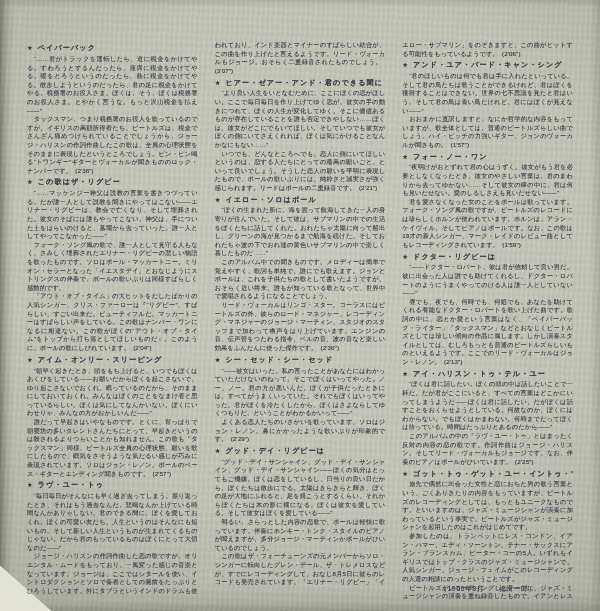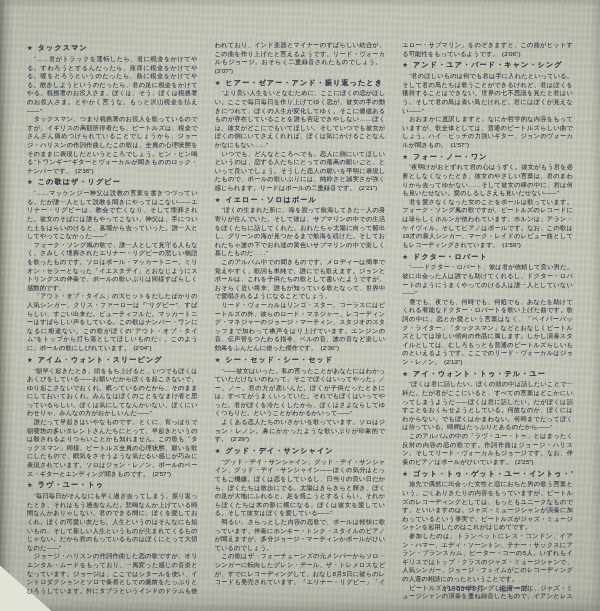--- a/index.html
+++ b/index.html
@@ -54,57 +54,57 @@
     mix-blend-mode:normal;
   }
 </style>
 </head>
 <body>
 
 <div class="scan">
   <div class="grain"></div>
   <div class="corner-fold"></div>
   <div class="text-flow" id="text-flow">
-      <div class="heading"><span class="star-glyph">★</span><span>タックスマン</span></div>
+      <div class="heading"><span class="star-glyph">★</span><span>ペイパーバック</span></div>
       <p class="para">“……君がトラックを運転したら、道に税金をかけてやる。すわろうとするんだったら、座席に税金をかけてやる。暖をとろうというのだったら、熱に税金をかけてやる。散歩しようというのだったら、君の足に税金をかけてやる。税務署のお役人さま。ぼくは、そう、ぼくは税務署のお役人さま。とやかく言うな。もっと沢山税金を払え——”</p>
       <p class="para">タックスマン、つまり税務署のお役人を歌っているのですが、イギリスの高額所得者たち、ビートルズは、税金でさんざん痛めつけられていることでしょうから、ジョージ・ハリスンの作詞作曲したこの歌は、全員の心理状態をそのままに表現したというところでしょう。ピン・ピン鳴る“トワンギー”ギターとヴォーカルが聞きもののロック・ナンバーです。<span class="dur"> (2'36")</span></p>
       <div class="heading"><span class="star-glyph">★</span><span>この歌はザ・リグビー</span></div>
       <p class="para">“……マッケンジー神父は説教の言葉を書きつづっている。だが誰一人として説教を聞きにやってはこない——エリナー・リグビーは、教会で亡くなり、そして埋葬された。彼女のそばには誰もやってこない。神父は、手についた土をはらいのけると、墓場から去っていった。誰一人としてやってこなかった——”</p>
       <p class="para">フォーク・ソング風の歌で、誰一人として見守る人もなく、さみしく埋葬されたエリナー・リグビーの悲しい物語を歌ったものです。ソロはポール・マッカートニー。ミリオン・セラーとなった「イエスタデイ」とおなじようにストリングスの伴奏で、ポールの歌いぶりは同様すばらしく感動的です。</p>
       <p class="para">「アウト・オブ・タイム」の大ヒットをだしたばかりの人気シンガー、クリス・ファーローは『“リグビー”、すばらしい、すごい出来だ。ビューティフルだ。マッカートニーはすばらしい声をしている。この歌はナンバー・ワンになるに相違ない。この歌がぼくの“アウト・オブ・タイム”をトップから打ち落としてほしいものだ』。このように、ポールの歌にしびれています。<span class="dur"> (2'04")</span></p>
-      <div class="heading"><span class="star-glyph">★</span><span>アイム・ウォント・スリーピング</span></div>
+      <div class="heading"><span class="star-glyph">★</span><span>アイム・オンリー・スリーピング</span></div>
       <p class="para">“朝早く起きたとき、頭をもち上げると、いつでもぼくはあくびをしている——お願いだからぼくを起こさないで、ゆり起こさないでおくれ。眠っているのだから、そのままにしておいておくれ。みんなはぼくのことをなまけ者と思っているらしい。ぼくは気にしてなんかいない。ぼくにいわせりゃ、みんなの方がおかしいんだ——”</p>
       <p class="para">誰だって早起きはいやなものです。とくに、宵っぱりで朝寝坊の多いタレントさんたちにとって、早起きというのは殺されるよりつらいことかも知れません。この歌も「タックスマン」同様、ビートルズ全員の心理状態、願いを歌にしたもので、眠気をさそうような気だるい感じが巧みに表現されています。ソロはジョン・レノン。ポールのベース・ギターとエンディング聞きものです。<span class="dur"> (2'57")</span></p>
       <div class="heading"><span class="star-glyph">★</span><span>ラヴ・ユー・トゥ</span></div>
       <p class="para">“毎日毎日がそんなにも早く過ぎ去ってしまう。振り返ったとき、それはもう過去なんだ。悲鳴なんか上げている時間なんかありゃしない。君のできる間に、ぼくを愛しておくれ。ぼくの可愛い友だち。人生というのはそんなにも短いもの。そして新しい人生というものが生まれてくるものじゃない。だから君のもっているものはぼくにとって大切なのだ——”</p>
       <p class="para">ジョージ・ハリスンの作詞作曲した恋の歌ですが、オリエンタル・ムードをもっており、一風変った感じの音楽となっています。ジョージは、ここではシタールを使い、イントロダクションとソロで奏者としての腕前をたっぷりとひろうしています。外にタブラというインドのドラムも使われており、インド楽器とマイナーのすばらしい結合が、この曲を作り上げたと言えるようです。リード・ヴォーカルもジョージ。おそらく二重録音されたものでしょう。<span class="dur"> (3'07")</span></p>
-      <div class="heading"><span class="star-glyph">★</span><span>ヒアー・ゼアー・アンド・振り返ったとき</span></div>
+      <div class="heading"><span class="star-glyph">★</span><span>ヒアー・ゼアー・アンド・君のできる間に</span></div>
       <p class="para">“より良い人生をいとなむために、ここにぼくの恋がほしい。ここで毎日毎日を作り上げてゆく恋が。彼女の手の動きにつれて、ぼくの人生が変化してゆく。そこに価値あるものが存在していることを誰も否定できやしない……ぼくは、彼女がどこにでもいてほしい。そしていつでも彼女がぼくの側にいてさえくれれば、ぼくは気にかけることなんかなにもない……”</p>
       <p class="para">いつでも、どんなところへでも、恋人に側にいてほしいというのは、恋する人たちにとっての最高の願いごと、といって良いでしょう。そうした恋人の願いを平明に表現したもので、ポールの歌いぶりには、純粋さと誠実さが強く感じられます。リードはポールの二重録音です。<span class="dur"> (2'21")</span></p>
       <div class="heading"><span class="star-glyph">★</span><span>イエロー・ソロはポール</span></div>
       <p class="para">“ぼくの生まれた所に、海を渡って航海してきた一人の身寄りが住んでいた。そして彼は、サブマリンの中での生活をぼくたちに話してくれた。おれたちゃ太陽に向って船出し、グリーンの海が見つかるまで航海を続けた。そしておれたちゃ波の下でおれ達の黄色いサブマリンの中で楽しく暮したものだ……”</p>
       <p class="para">このアルバム中での聞きものです。メロディーは簡単で覚えやすく、歌詞も単純で、誰にでも歌えます。ジョンとポールは、これを子供たちの歌として書いたようですが、おそらく近い将来、誰もが知っている歌となって、世界中で愛唱されるようになることでしょう。</p>
       <p class="para">リード・ヴォーカルはリンゴ・スター。コーラスにはビートルズの外、彼らのロード・マネジャー、レコーディング・マネジャーのジョージ・マーティン、スタジオのスタッフまで加わって喚声をはり上げています。エンジンの音、伝声管をつたわる指令、ベルの音、波の音など楽しい効果をふんだんに使った傑作です。<span class="dur"> (2'36")</span></p>
       <div class="heading"><span class="star-glyph">★</span><span>シー・セッド・シー・セッド</span></div>
       <p class="para">“——彼女はいった。私の言ったことがあなたにはわかっていただけないのねって。そこでぼくはいってやった。ノー、ノー、君の方が悪いんだ。ぼくが子供だったときには、すべてがうまくいっていた。それでもぼくはいってやった。君がぼくを冷たくしたから、ぼくはさよならしてゆくつもりだ。ということがわかるかいって——”</p>
       <p class="para">よくある恋人たちのいさかいを歌っています。ソロはジョン・レノン。鼻にかかったような歌いぶりが印象的です。<span class="dur"> (2'29")</span></p>
-      <div class="heading"><span class="star-glyph">★</span><span>グッド・デイ・サンシャイン</span></div>
+      <div class="heading"><span class="star-glyph">★</span><span>グッド・デイ・リグビーは</span></div>
       <p class="para">“グッド・デイ・サンシャイン、グッド・デイ・サンシャイン、グッド・デイ・サンシャイン——ぼくの気分はとってもご機嫌。ぼくは恋をしているし、日当りの良い日だから、ぼくたちは散歩にでる。太陽はきらきらと輝き、ぼくの足が大地にふれると、足を焼こうとするくらい。それからぼくたちは木の影に横になる。ぼくは彼女を愛している。そして彼女はぼくを愛している——”</p>
       <p class="para">明るい、さらっとした内容の恋歌で、ポールは軽快に歌っています。伴奏にホンキー・トンク・スタイルのピアノが聞えますが、多分ジョージ・マーティンかポールがひいているのでしょう。</p>
       <p class="para">この歌はザ・フォーチューンズの元メンバーからソロ・シンガーに転向したグレン・デール、ザ・トレメロスなどが、すでにレコーディングして、おなじ8月5日に彼らのレコードも発売されています。「エリナー・リグビー」「イエロー・サブマリン」をのぞきますと、この曲がヒットする可能性をもっているようです。<span class="dur"> (2'06")</span></p>
       <div class="heading"><span class="star-glyph">★</span><span>アンド・ユア・バード・キャン・シング</span></div>
       <p class="para">“君のほしいものは何でも君は手に入れたといっている。そして君の鳥たちは歌うことができるけれど、君はぼくを獲得することはできない。世界の七不思議を見たと君はいう。そして君の鳥は青い鳥だけれど、君にはぼくが見えない——”</p>
       <p class="para">おおまかに直訳しますと、なにか哲学的な内容をもっていますが、歌全体としては、普通のビートルズらしい曲でしょう。ハイ・ピッチの力強いギター、ジョンのヴォーカルが聞きもの。<span class="dur"> (1'57")</span></p>
       <div class="heading"><span class="star-glyph">★</span><span>フォー・ノー・ワン</span></div>
       <p class="para">“夜明けがおとずれて君の心はうずく。彼女がもう君を必要としなくなったとき、彼女のやさしい言葉は、君のまわりから去ってゆかない……そして彼女の瞳の中に、君は何も見いだせない。愛のしるしさえも見いだせない——”</p>
       <p class="para">君を愛さなくなった女のことをポールは歌っています。フォーク・ソング風の歌ですが、ビートルズのレコードには珍らしくホルンが使われています。ホルンは、アラン・ケイヴィル、そしてピアノはポールです。なお、この歌は19才の新人シンガー、マーク・レイドのレビュー曲としてもレコーディングされています。<span class="dur"> (1'59")</span></p>
-      <div class="heading"><span class="star-glyph">★</span><span>ドクター・ロバート</span></div>
+      <div class="heading"><span class="star-glyph">★</span><span>ドクター・リグビーは</span></div>
       <p class="para">“——ドクター・ロバート、彼は君が信頼して良い男だ。彼に出会った人は誰でも助けてくれるし、ドクター・ロバートのようにうまくやってのける人は誰一人としていない——”</p>
       <p class="para">昼でも、夜でも、何時でも、何処でも、あなたを助けてくれる有能なドクター・ロバートを歌い上げた曲です。歌詞の中に、恋とか愛という言葉はなく、「ペイパーバック・ライター」「タックスマン」などとおなじくビートルズとしては珍しい傾向の作品に属します。しかし演奏スタイルとしては、むしろもっとも普通のビートルズらしいものといえるようです。ここでのリード・ヴォーカルはジョン・レノン。<span class="dur"> (2'13")</span></p>
-      <div class="heading"><span class="star-glyph">★</span><span>アイ・ウォント・トゥ・テル・ユー</span></div>
+      <div class="heading"><span class="star-glyph">★</span><span>アイ・ハリスン・トゥ・テル・ユー</span></div>
       <p class="para">“ぼくは君に話したい。ぼくの頭の中は話したいことで一杯だ。だが君がここにいると、すべての言葉はどこかにいってしまうようだ——ぼくは君に話したい。だがぼくは話すことをおくらせようとしている。何故なのか、ぼくにはわからない。でもぼくはかまわない。何時までだってぼくは待っている。時間はたっぷりとあるのだから——”</p>
       <p class="para">このアルバムの中の「ラヴ・ユー・トゥ」とはまったく反対の内容の恋の歌です。作詞作曲はジョージ・ハリスン。そしてリード・ヴォーカルもジョージです。なお、伴奏のピアノはポールがひいています。<span class="dur"> (2'25")</span></p>
       <div class="heading"><span class="star-glyph">★</span><span>ゴット・トゥ・ゲット・ユー・イントゥ・マイ・ライフ</span></div>
       <p class="para">旅先で偶然に出会った女性と恋におちた男の歌う言葉という、ごくありきたりの内容をもっていますが、ビートルズのレコーディングとしては、もっともユニークなものです。といいますのは、ジャズ・ミュージシャンが演奏に加わっているという事実で、ビートルズがジャズ・ミュージシャンを起用したのはこれがはじめてです。</p>
       <p class="para">参加したのは、トランペットにレス・コンドン、イアン・ハマー、エディ・ソーントン、テナー・サックスにアラン・ブランスカム、ピーター・コーの5人。いずれもイギリスではトップ・クラスのジャズ・ミュージシャンで、人気シンガー、ジョージ・フェイムがこのレコーディングの人選の相談にのったということです。</p>
       <p class="para">ビートルズがレコーディングしたテープに、ジャズ・ミュージシャンの演奏を重ね録音したもので、イアンとレスの2人がテープを聞きながらヘッド・アレンジでまとめ上げ、演奏しました。</p>
     </div>
   <div class="credit">（1966年8月　　福田一郎）</div>
 </div>
 

